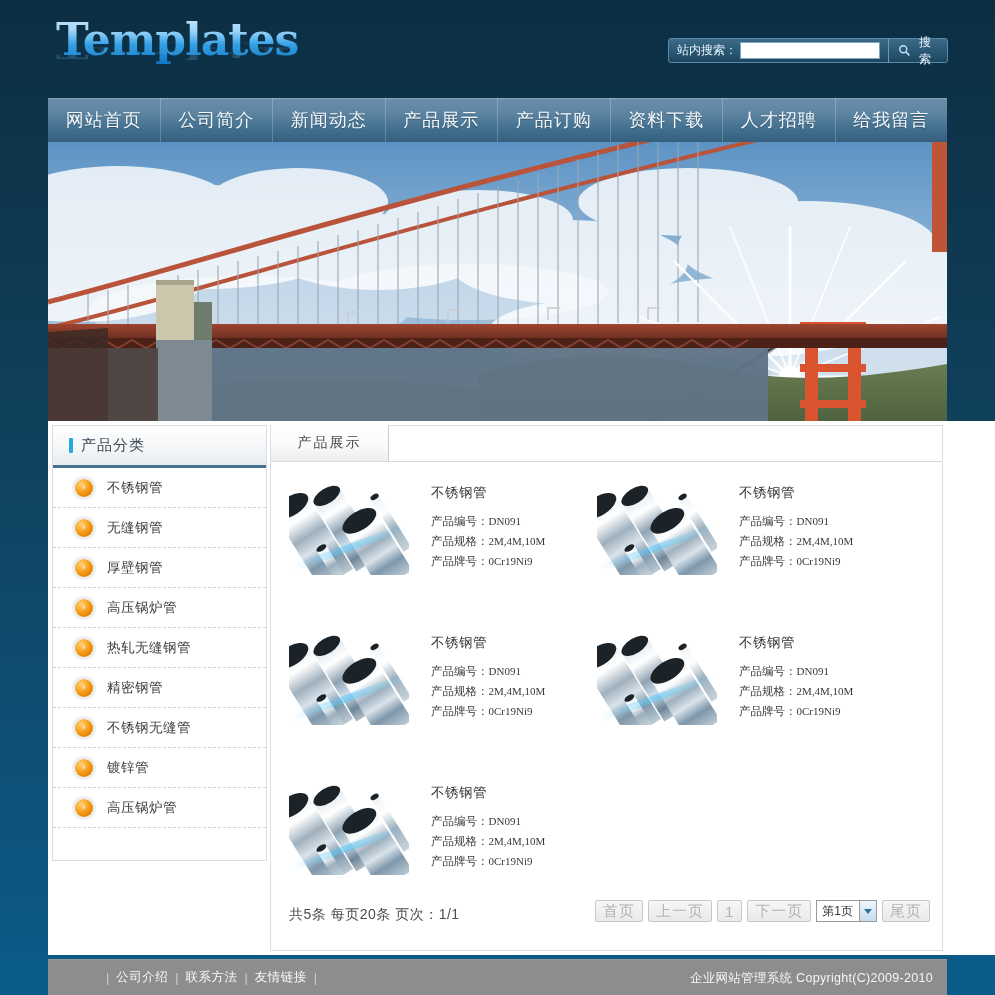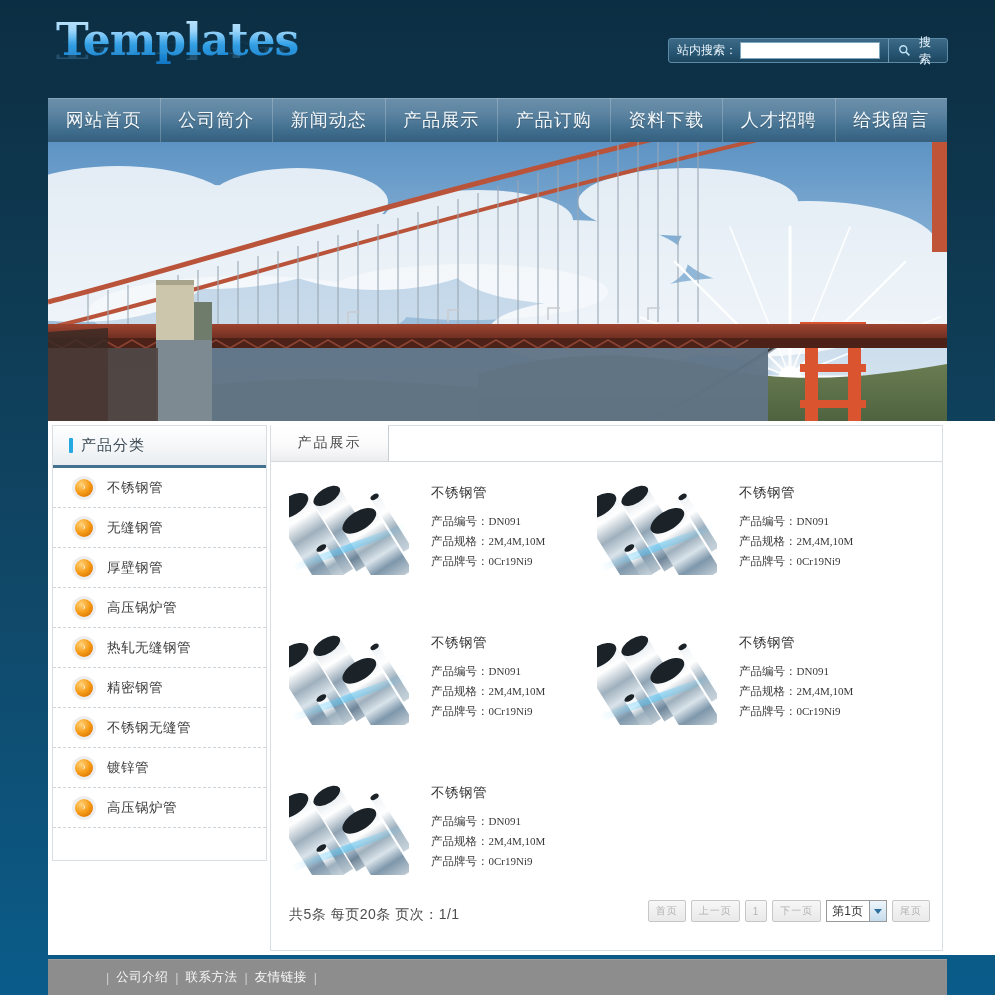--- a/index.html
+++ b/index.html
@@ -192,21 +192,21 @@
     font-size: 14px; color: #4d4d4d; letter-spacing: .5px;
   }
   .pager-ctrls {
     position: absolute; right: 14px; top: 0; display: flex; align-items: center; gap: 5px;
   }
   .pg-btn {
     min-width: 38px; height: 22px; padding: 0 7px;
     background: linear-gradient(180deg, #f7f7f7 0%, #e9e9e9 100%);
     border: 1px solid #c7c7c7;
     border-radius: 2px;
-    font-size: 10px; color: #b3b3b3; letter-spacing: 1px;
+    font-size: 15px; color: #b3b3b3; letter-spacing: 1px;
     display: flex; align-items: center; justify-content: center;
     cursor: pointer; font-family: "Liberation Sans", sans-serif;
   }
   .pg-btn.num { min-width: 22px; }
   .pg-select {
     height: 22px;
     background: #fff; border: 1px solid #9a9a9a;
     font-size: 12px; color: #333; font-family: "Liberation Sans", sans-serif;
     display: flex; align-items: center; padding: 0 0 0 5px;
     cursor: pointer;
@@ -744,15 +744,16 @@
   <div class="footer">
     <div class="footer-left">
       <span class="sep">|</span>
       <a>公司介绍</a>
       <span class="sep">|</span>
       <a>联系方法</a>
       <span class="sep">|</span>
       <a>友情链接</a>
       <span class="sep">|</span>
     </div>
+    <div class="footer-right">企业网站管理系统  Copyright(C)2009-2010</div>
   </div>
 
 </div>
 
 </body></html>

